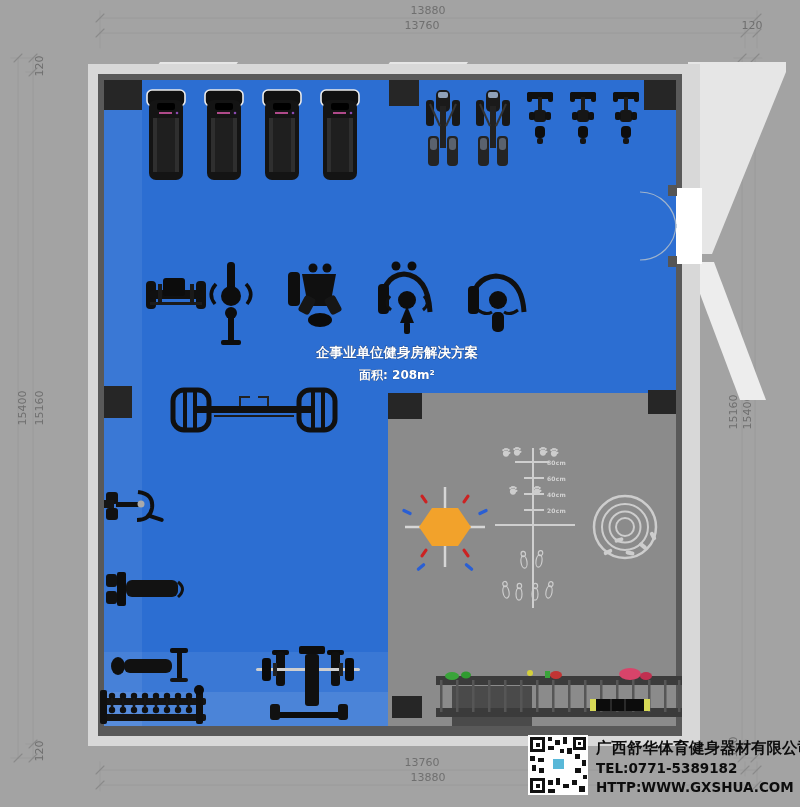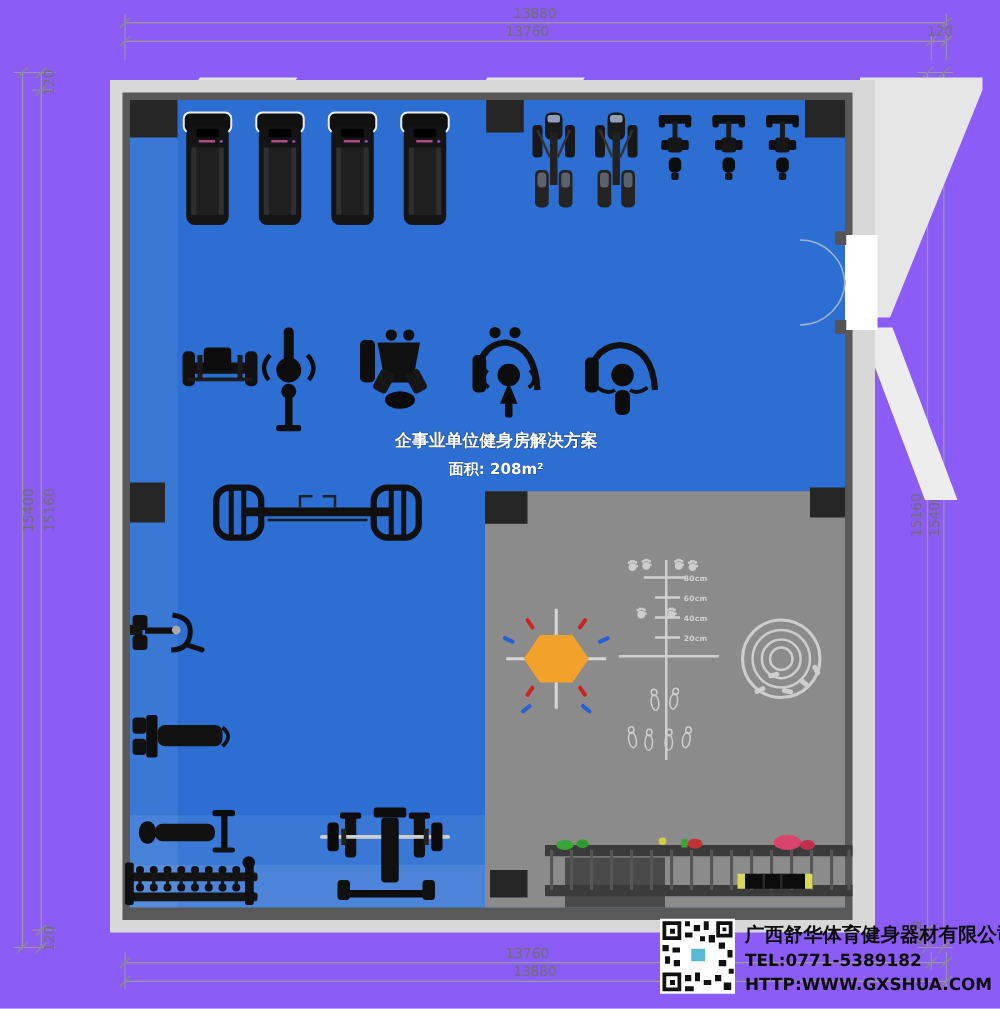--- a/index.html
+++ b/index.html
@@ -1,16 +1,16 @@
 <!DOCTYPE html>
 <html><head>
 <meta charset="utf-8">
 <style>
   html,body{margin:0;padding:0;background:#ffffff;}
-  .canvas{position:relative;width:800px;height:807px;background:#8b5cf6;overflow:hidden;
+  .canvas{position:relative;width:800px;height:807px;background:#a3a3a3;overflow:hidden;
           font-family:"DejaVu Sans","Liberation Sans",sans-serif;}
   svg{position:absolute;left:0;top:0;}
   text{font-family:"DejaVu Sans","Liberation Sans",sans-serif;}
   .dimtxt{fill:#6f6f6f;font-size:11px;}
   .rulertxt{fill:#d2d2d2;font-size:6px;font-weight:bold;letter-spacing:.2px;}
   .plantitle{fill:#ffffff;font-size:13.5px;font-weight:bold;paint-order:stroke;stroke:#1c4486;stroke-width:.8px;}
   .planarea{fill:#ffffff;font-size:12px;font-weight:bold;paint-order:stroke;stroke:#1c4486;stroke-width:.6px;}
   .coname{fill:#0d0d0d;font-size:15.5px;font-weight:bold;}
   .coline{fill:#0d0d0d;font-size:13.5px;font-weight:bold;}
 </style>

